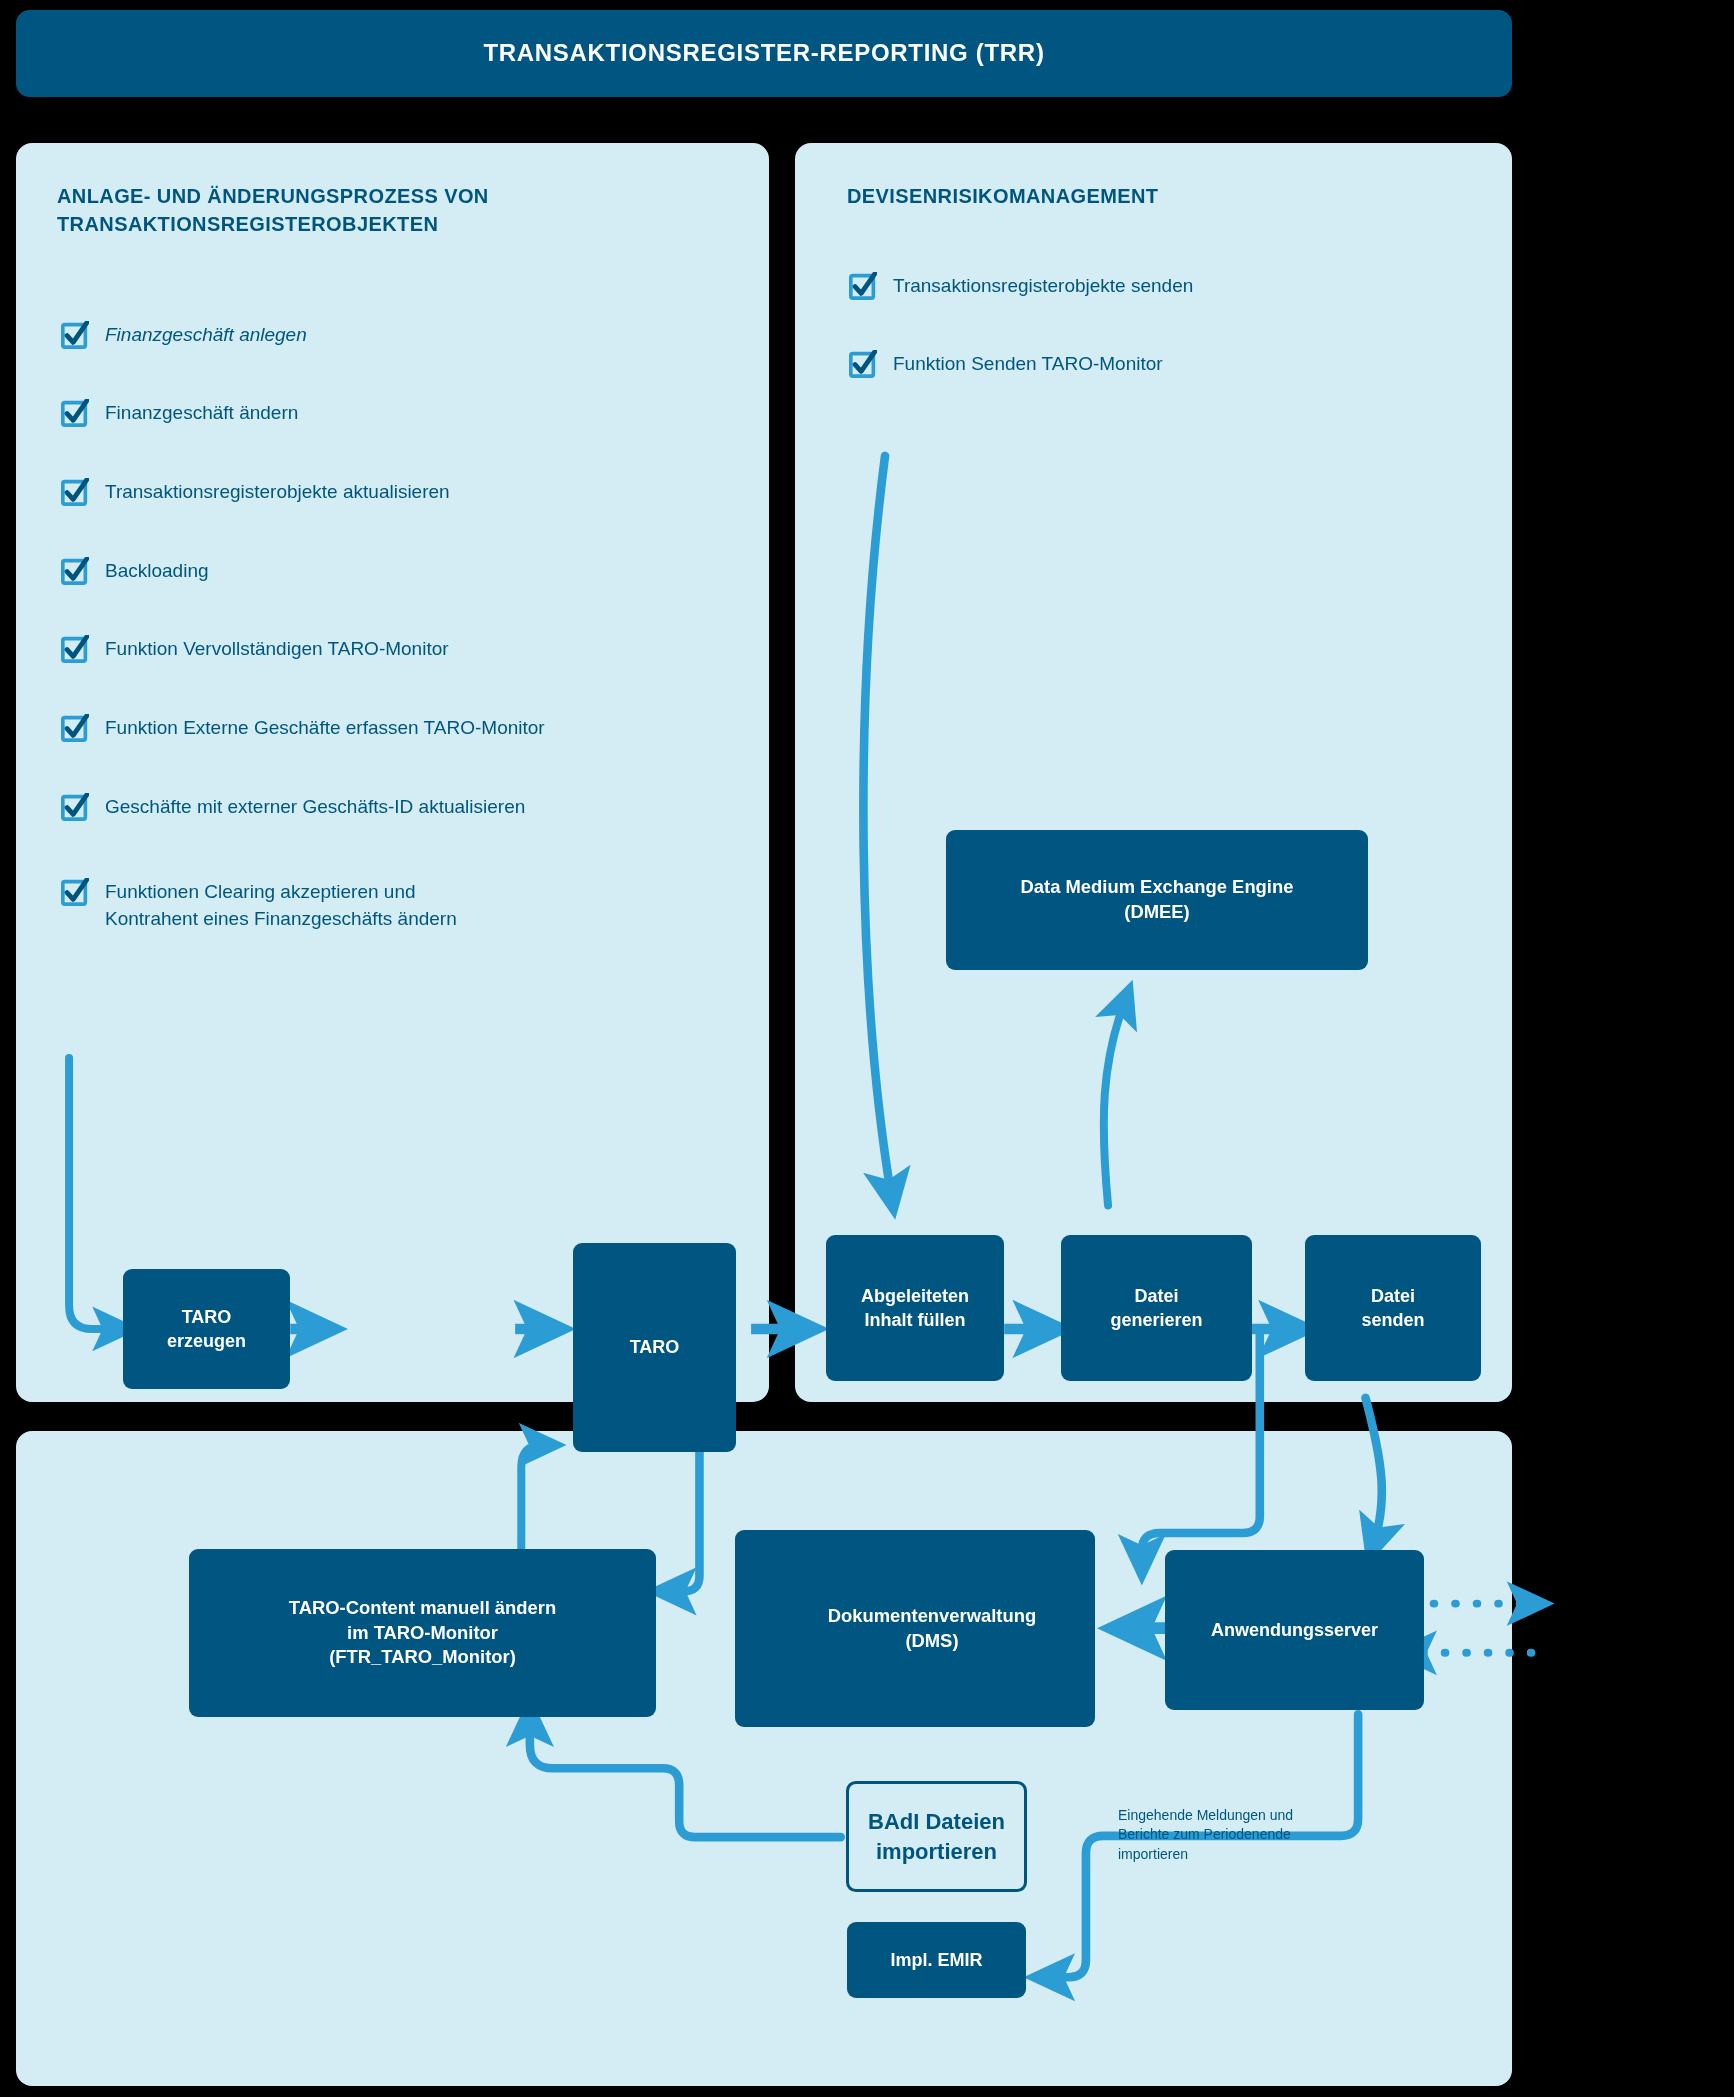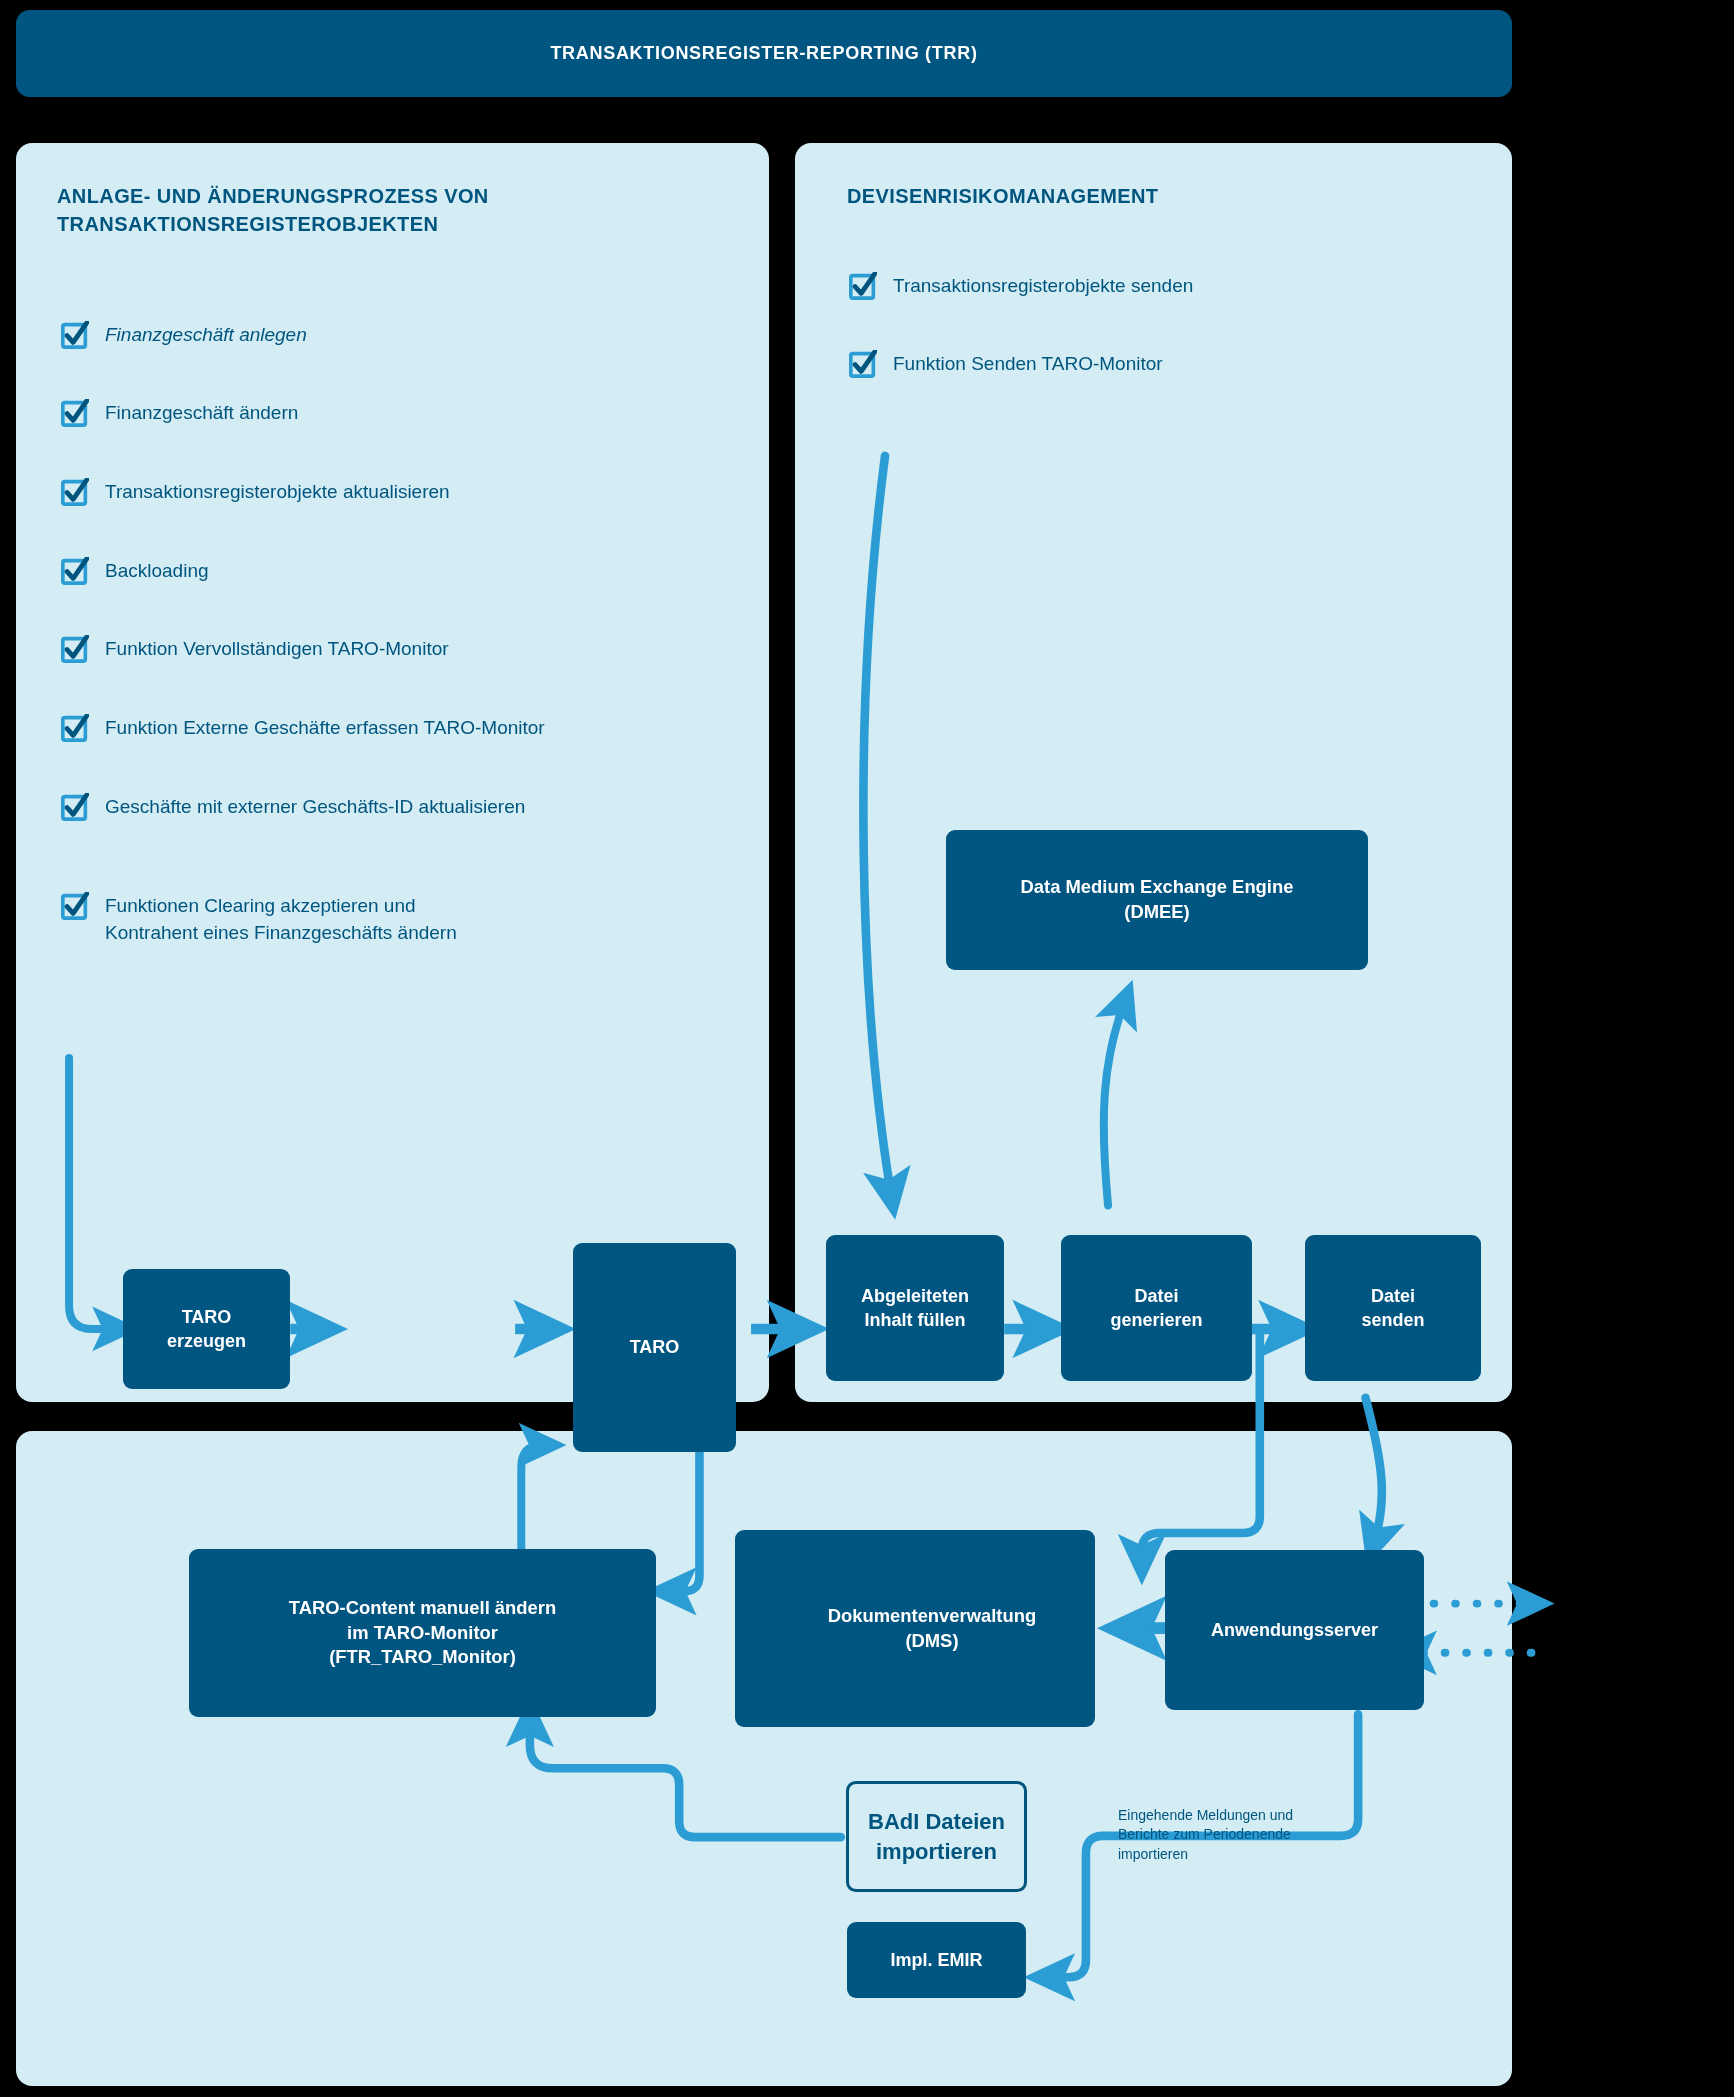--- a/index.html
+++ b/index.html
@@ -1,20 +1,20 @@
 <!DOCTYPE html>
 <html style="font-size:9.8px"><head>
 <meta charset="utf-8">
 <style>
   html,body{margin:0;padding:0;background:#000;}
   body{font-family:"Liberation Sans", sans-serif;}
   #stage{position:relative;width:1735px;height:2097px;background:#000;overflow:hidden;}
   .panel{position:absolute;background:#d4edf4;border-radius:16px;}
   .header{position:absolute;background:#005581;border-radius:13.5px;display:flex;align-items:center;justify-content:center;}
-  .header-title{color:#ffffff;font-weight:bold;font-size:18px;letter-spacing:0.7px;font-family:"Liberation Sans", sans-serif;}
+  .header-title{color:#ffffff;font-weight:bold;font-size:24px;letter-spacing:0.7px;font-family:"Liberation Sans", sans-serif;}
   .panel-title{position:absolute;color:#00557f;font-weight:bold;font-size:20px;line-height:1.38;letter-spacing:0.4px;}
   .check-row{position:absolute;display:flex;align-items:flex-start;}
   .cb{width:28px;height:28px;flex:0 0 28px;position:relative;margin-right:16px;}
   .cb svg{display:block;}
   .cb-label{color:#00557f;font-size:19px;line-height:1.42;font-family:"Liberation Sans", sans-serif;white-space:pre-line;padding-top:1.2px;}
   .node{position:absolute;background:#005581;border-radius:9px;display:flex;align-items:center;justify-content:center;text-align:center;color:#fff;font-weight:bold;font-size:18px;line-height:1.34;padding:3.7px 6.1px;box-sizing:border-box;}
   .node.wide{font-size:18.4px;}
   .node-outline{position:absolute;background:#d4edf4;border:3.1px solid #00557f;border-radius:9.8px;display:flex;align-items:center;justify-content:center;text-align:center;color:#00557f;font-weight:bold;font-size:22px;line-height:1.34;box-sizing:border-box;}
   .node-white{position:absolute;background:#ffffff;border:4.3px solid #00557f;border-radius:9.8px;display:flex;align-items:center;justify-content:center;text-align:center;color:#00557f;font-weight:bold;font-size:19px;line-height:1.3;box-sizing:border-box;}
   .caption{position:absolute;color:#00557f;font-size:14px;line-height:1.38;white-space:pre-line;}
@@ -92,21 +92,21 @@
   </div>
   <div class="check-row" style="left:61px;top:793px;width:676px;align-items:center;">
     <span class="cb">
         <svg width="28" height="28" viewBox="0 0 46 46">
           <rect x="3" y="6" width="37" height="37" rx="3" fill="none" stroke="#2b9dd4" stroke-width="6"></rect>
           <path d="M10 24 L20 35 L43 2" fill="none" stroke="#00557f" stroke-width="8" stroke-linecap="round" stroke-linejoin="round"></path>
         </svg>
       </span>
     <span class="cb-label">Geschäfte mit externer Geschäfts-ID aktualisieren</span>
   </div>
-  <div class="check-row" style="left:61px;top:878px;width:676px;margin-top:14px;">
+  <div class="check-row" style="left:61px;top:878px;width:676px;">
     <span class="cb">
         <svg width="28" height="28" viewBox="0 0 46 46">
           <rect x="3" y="6" width="37" height="37" rx="3" fill="none" stroke="#2b9dd4" stroke-width="6"></rect>
           <path d="M10 24 L20 35 L43 2" fill="none" stroke="#00557f" stroke-width="8" stroke-linecap="round" stroke-linejoin="round"></path>
         </svg>
       </span>
     <span class="cb-label">Funktionen Clearing akzeptieren und
 Kontrahent eines Finanzgeschäfts ändern</span>
   </div>
 

